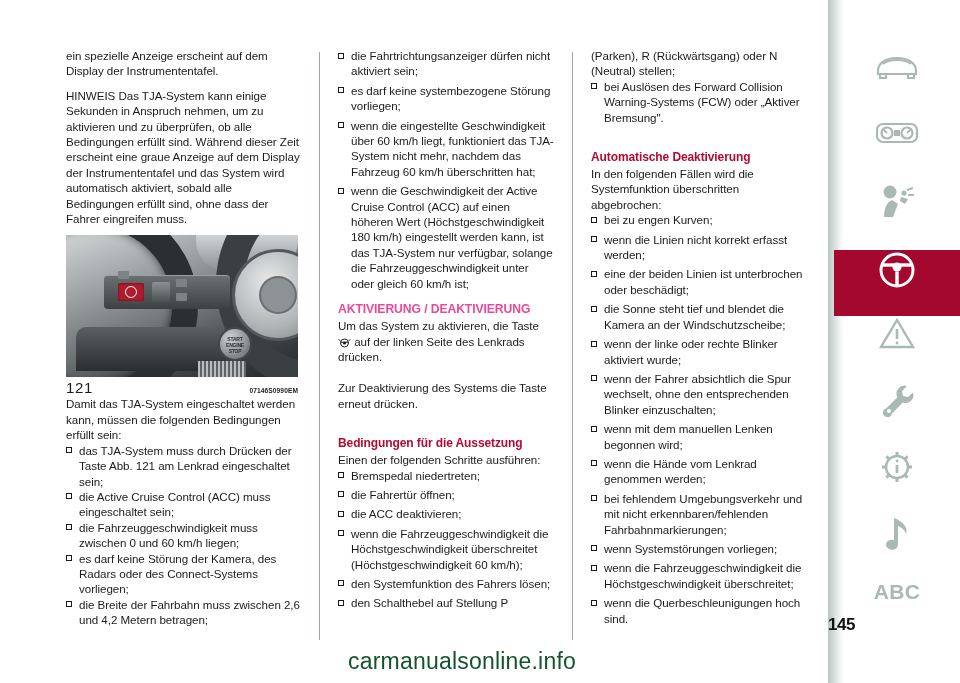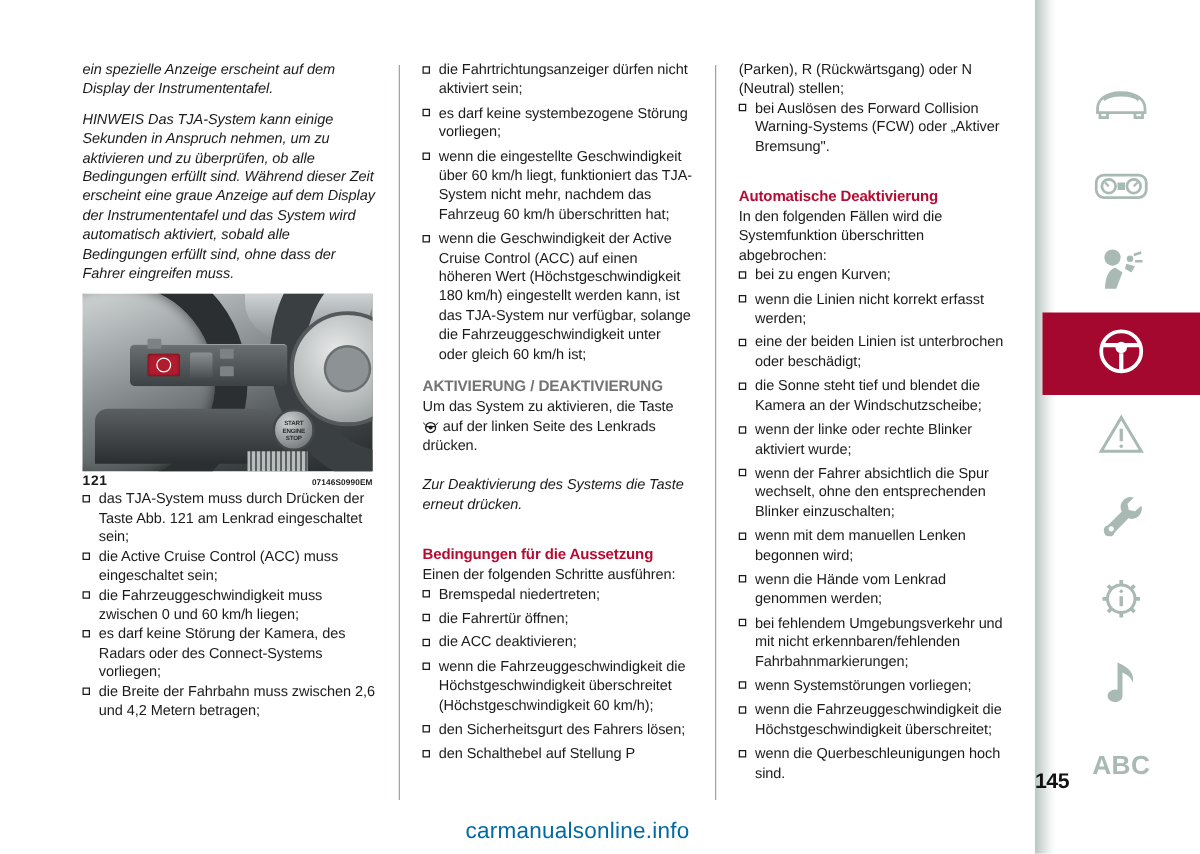--- a/index.html
+++ b/index.html
@@ -36,40 +36,40 @@
     background: #7a8a8a;
     opacity: .75;
   }
 
   p, li, .cap, h3, h4 {
     font-size: 11.6px;
     line-height: 15.4px;
     color: #1b1b1b;
     letter-spacing: -0.05px;
   }
-  p.para { margin-bottom: 9px; font-style: italic; }
+  p.para { margin-bottom: 9px; }
   p.tight { margin-bottom: 0px; }
 
   ul.bullets { list-style: none; }
   ul.bullets li {
     position: relative;
     padding-left: 13px;
     margin-bottom: 0px;
   }
   ul.bullets li .sq {
     position: absolute;
     left: 0; top: 4.5px;
     width: 6px; height: 6px;
     border: 1.4px solid #1b1b1b;
     background: #fff;
   }
   ul.bullets.spaced li { margin-bottom: 4px; }
 
   h3.sec {
-    color: #737373;
+    color: #ec4899;
     font-weight: bold;
     font-size: 12.2px;
     line-height: 16px;
     letter-spacing: -0.1px;
     margin-top: 10px;
     margin-bottom: 1px;
   }
   h4.sub {
     color: #b50b32;
     font-weight: bold;
@@ -199,24 +199,23 @@
     border-radius: 0 0 30px 30px;
   }
   .fig-cap {
     display: flex;
     justify-content: space-between;
     align-items: baseline;
     width: 232px;
     padding-top: 2px;
   }
   .fig-num {
-    font-size: 11px;
+    font-size: 15px;
     color: #1b1b1b;
     letter-spacing: .6px;
-    font-weight: bold;
   }
   .fig-code {
     font-size: 6.6px;
     font-weight: bold;
     color: #1b1b1b;
     letter-spacing: .1px;
   }
 
   
   .inline-wheel {
@@ -240,21 +239,20 @@
     background: linear-gradient(90deg,#b9c6c2 0%, #d4dcd9 35%, #eef2f0 70%, #ffffff 100%);
   }
   .sb-list {
     position: absolute;
     left: 6px; top: 52px;
     width: 126px;
   }
   .sb-item {
     height: 66px;
     display: flex;
-    align-items: center;
     justify-content: center;
     position: relative;
   }
   .sb-item .ic { color: #a9b9b3; }
   .sb-item.active {
     background: #a5082f;
   }
   .sb-item.active .ic { color: #ffffff; }
   .sb-item .abc {
     color: #a9b9b3;
@@ -270,22 +268,22 @@
     font-size: 17px;
     font-weight: bold;
     color: #111;
     letter-spacing: -.4px;
   }
   .watermark {
     position: absolute;
     left: 0; right: 0;
     bottom: 8px;
     text-align: center;
-    font-size: 18px;
-    color: #0369a1;
+    font-size: 23px;
+    color: #14532d;
     letter-spacing: .2px;
     padding-right: 36px;
     margin-top: 40px;
   }
 </style>
 </head>
 <body>
 
 <div class="page">
 
@@ -314,20 +312,21 @@
             <span>STOP</span>
           </div>
           <div class="grille"></div>
         </div>
         <div class="fig-cap">
           <span class="fig-num">121</span>
           <span class="fig-code">07146S0990EM</span>
         </div>
       </div>
 
+      <p class="tight">Damit das TJA-System eingeschaltet werden kann, müssen die folgenden Bedingungen erfüllt sein:</p>
       <ul class="bullets">
         <li><span class="sq"></span><span>das TJA-System muss durch Drücken der Taste Abb. 121 am Lenkrad eingeschaltet sein;</span></li>
         <li><span class="sq"></span><span>die Active Cruise Control (ACC) muss eingeschaltet sein;</span></li>
         <li><span class="sq"></span><span>die Fahrzeuggeschwindigkeit muss zwischen 0 und 60 km/h liegen;</span></li>
         <li><span class="sq"></span><span>es darf keine Störung der Kamera, des Radars oder des Connect-Systems vorliegen;</span></li>
         <li><span class="sq"></span><span>die Breite der Fahrbahn muss zwischen 2,6 und 4,2 Metern betragen;</span></li>
       </ul>
     </div>
 
     <div class="col">
@@ -355,21 +354,21 @@
       </p>
       <p class="para" style="margin-top:16px;">Zur Deaktivierung des Systems die Taste erneut drücken.</p>
 
       <h4 class="sub">Bedingungen für die Aussetzung</h4>
       <p class="tight">Einen der folgenden Schritte ausführen:</p>
       <ul class="bullets spaced">
         <li><span class="sq"></span><span>Bremspedal niedertreten;</span></li>
         <li><span class="sq"></span><span>die Fahrertür öffnen;</span></li>
         <li><span class="sq"></span><span>die ACC deaktivieren;</span></li>
         <li><span class="sq"></span><span>wenn die Fahrzeuggeschwindigkeit die Höchstgeschwindigkeit überschreitet (Höchstgeschwindigkeit 60 km/h);</span></li>
-        <li><span class="sq"></span><span>den Sicherheitsgurt des Fahrers lösen;</span></li>
+        <li><span class="sq"></span><span>den Systemfunktion des Fahrers lösen;</span></li>
         <li><span class="sq"></span><span>den Schalthebel auf Stellung P</span></li>
       </ul>
     </div>
 
     <div class="col">
       <div class="col-divider"></div>
 
       <p class="tight">(Parken), R (Rückwärtsgang) oder N (Neutral) stellen;</p>
       <ul class="bullets">
         <li><span class="sq"></span><span>bei Auslösen des Forward Collision Warning-Systems (FCW) oder „Aktiver Bremsung".</span></li>

